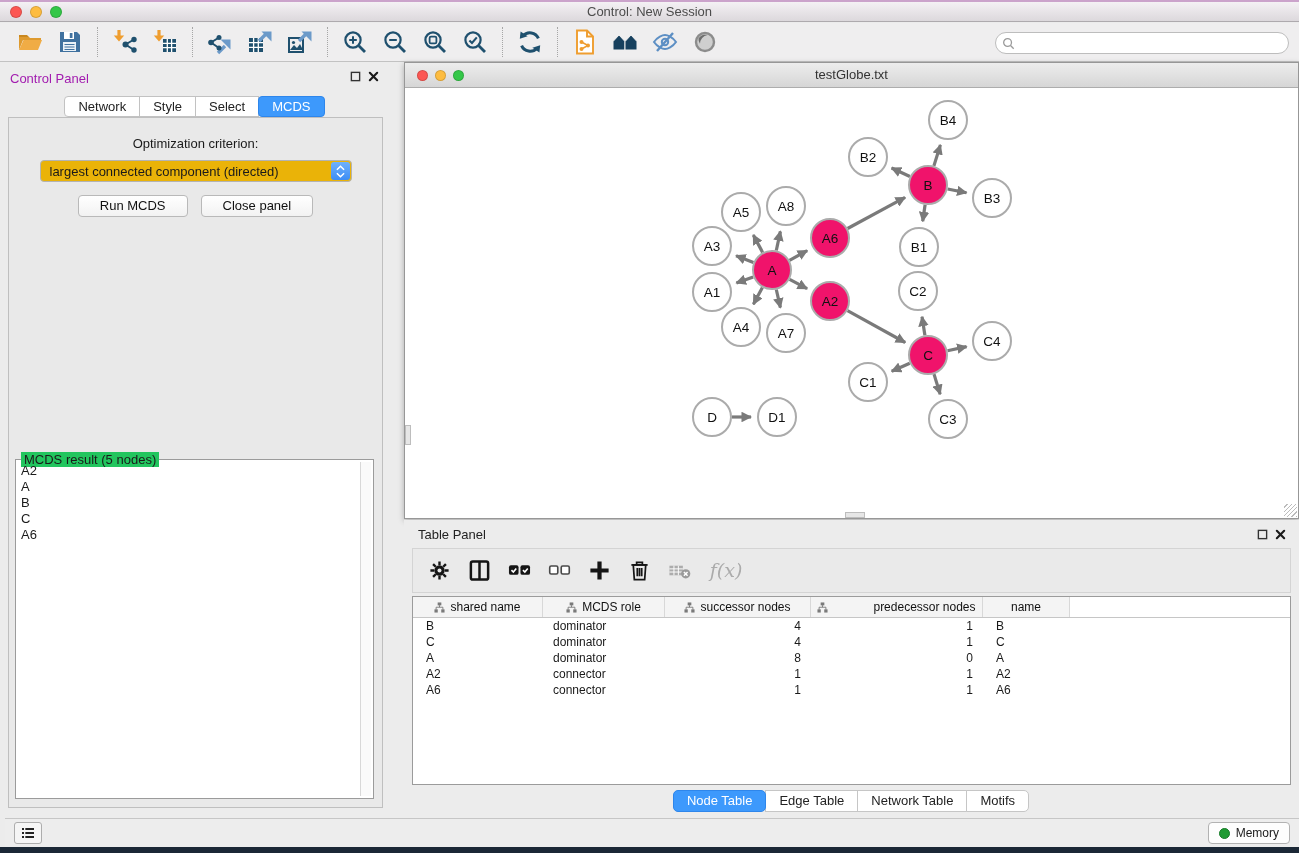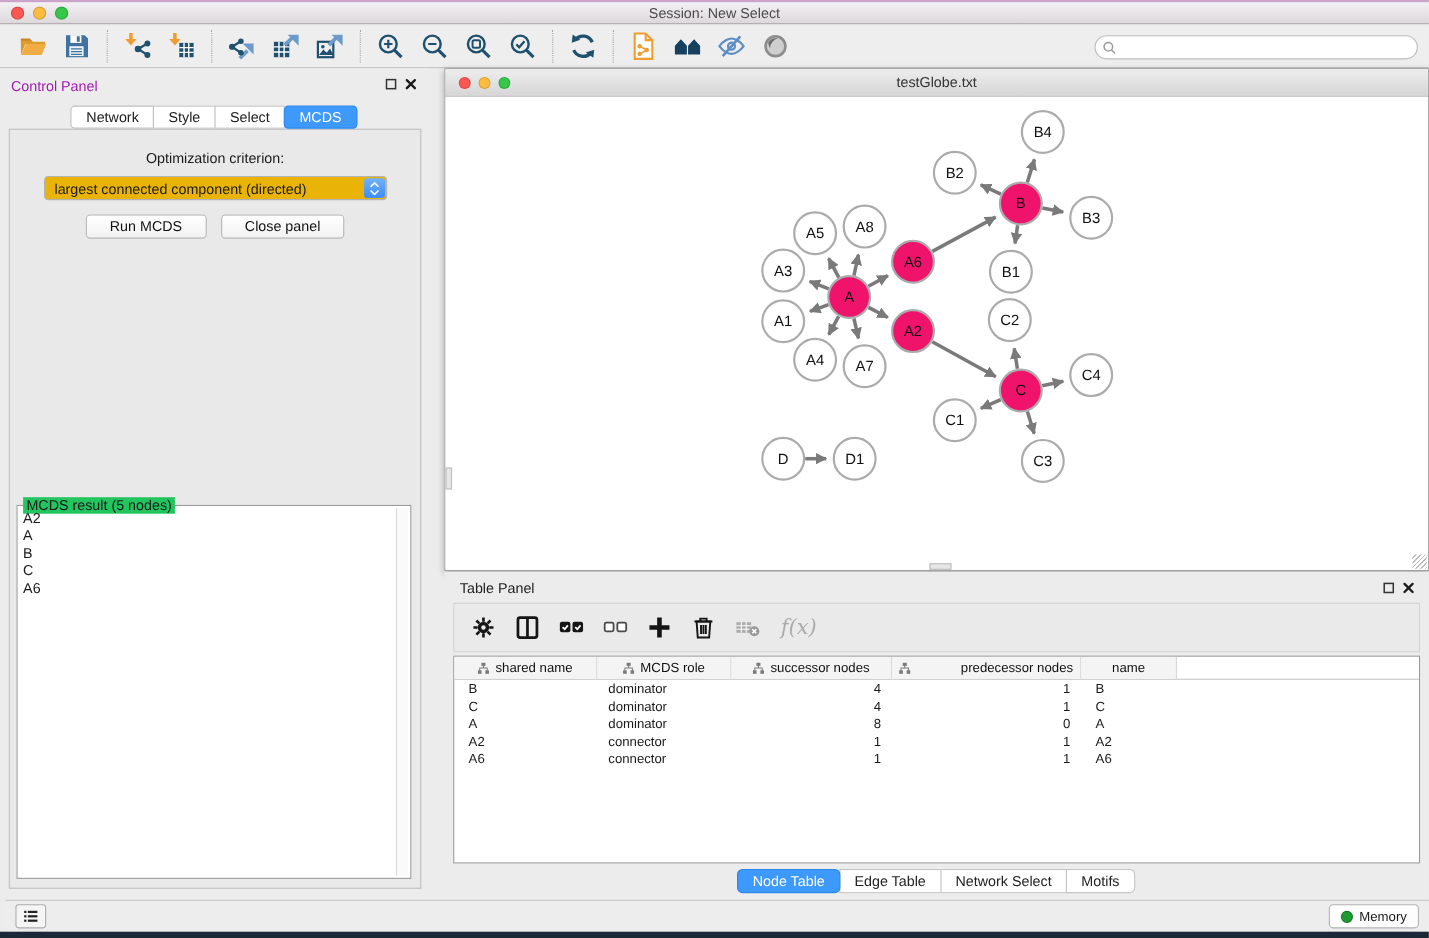--- a/index.html
+++ b/index.html
@@ -130,21 +130,21 @@
 </style>
 </head>
 <body>
 
 <div class="titlebar">
   <div class="traffic">
     <span class="light red"></span>
     <span class="light yellow"></span>
     <span class="light green"></span>
   </div>
-  <div class="titlebar-text">Session: New Select</div>
+  <div class="titlebar-text">Control: New Session</div>
 </div>
 
 <div class="toolbar">
   <div style="display:flex;align-items:center;">
       <span class="tb-btn">
         <svg viewBox="0 0 26 26">
           <path d="M2 6h8l2 2v2H2z" fill="#C9871F"></path>
           <path d="M2 21V8h10l1 1h11v2H6L2 21z" fill="#DE9A2F"></path>
           <path d="M2 21 6.5 11H25l-4 10z" fill="#F0AC45"></path>
         </svg>
@@ -621,21 +621,21 @@
           <div class="td c1" style="width: 122px;">connector</div>
           <div class="td c2" style="width: 146px;">1</div>
           <div class="td c3" style="width: 172px;">1</div>
           <div class="td c4" style="width: 87px;">A6</div>
         </div>
       </div>
   </div>
   <div class="tp-tabs">
       <div class="tp-tab active">Node Table</div>
       <div class="tp-tab">Edge Table</div>
-      <div class="tp-tab">Network Select</div>
+      <div class="tp-tab">Network Table</div>
       <div class="tp-tab">Motifs</div>
     </div>
 </div>
 
 <div class="statusbar">
   <div class="status-list-btn">
     <svg viewBox="0 0 24 24" fill="#222">
       <rect x="3" y="4.5" width="3" height="3"></rect>
         <rect x="8" y="4.5" width="13" height="3"></rect>
       <rect x="3" y="10.5" width="3" height="3"></rect>

